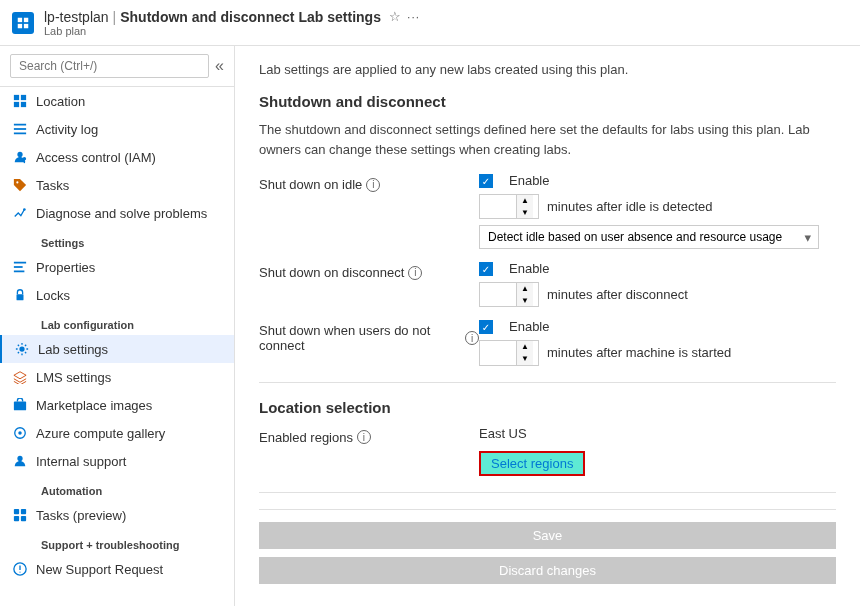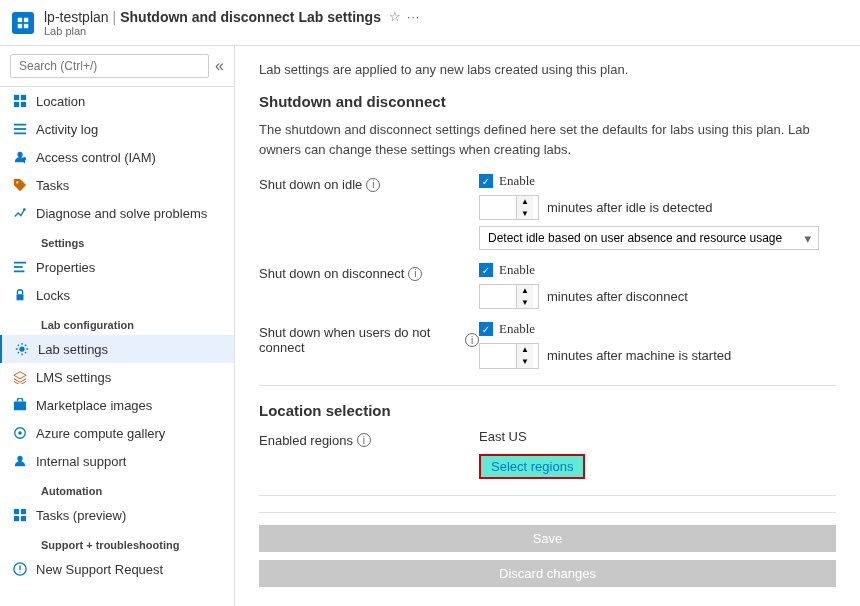--- a/index.html
+++ b/index.html
@@ -29,21 +29,21 @@
     .content { flex: 1; overflow-y: auto; padding: 16px 24px; }
     .content-description { font-size: 13px; color: #444; margin-bottom: 16px; }
 
     .section-title { font-size: 15px; font-weight: 600; color: #333; margin-bottom: 6px; padding-bottom: 4px; }
     .section-desc { font-size: 13px; color: #444; margin-bottom: 14px; line-height: 1.5; }
 
     .setting-row { display: flex; align-items: flex-start; margin-bottom: 12px; }
     .setting-label { width: 220px; font-size: 13px; color: #333; padding-top: 4px; display: flex; align-items: center; gap: 4px; flex-shrink: 0; }
     .setting-label .info-icon { width: 14px; height: 14px; border-radius: 50%; border: 1px solid #666; display: flex; align-items: center; justify-content: center; font-size: 10px; color: #666; cursor: pointer; flex-shrink: 0; }
     .setting-control { display: flex; flex-direction: column; gap: 6px; }
-    .enable-row { display: flex; align-items: center; gap: 6px; font-family: Liberation Serif, serif; }
+    .enable-row { display: flex; align-items: flex-end; gap: 16px; }
     .checkbox-blue { width: 14px; height: 14px; background: #0078d4; border: 1px solid #0078d4; display: flex; align-items: center; justify-content: center; flex-shrink: 0; }
     .checkbox-blue::after { content: '✓'; color: white; font-size: 10px; }
     .enable-text { font-size: 13px; color: #333; }
     .minutes-row { display: flex; align-items: center; gap: 8px; }
     .spinner-input { display: flex; align-items: center; border: 1px solid #ccc; width: 60px; }
     .spinner-input input { border: none; width: 36px; text-align: center; font-size: 13px; padding: 3px 4px; outline: none; }
     .spinner-arrows { display: flex; flex-direction: column; border-left: 1px solid #ccc; }
     .spinner-arrows button { border: none; background: #f5f5f5; cursor: pointer; font-size: 8px; padding: 1px 4px; line-height: 1.2; }
     .minutes-text { font-size: 13px; color: #333; }
     .dropdown-row { display: flex; align-items: center; }

